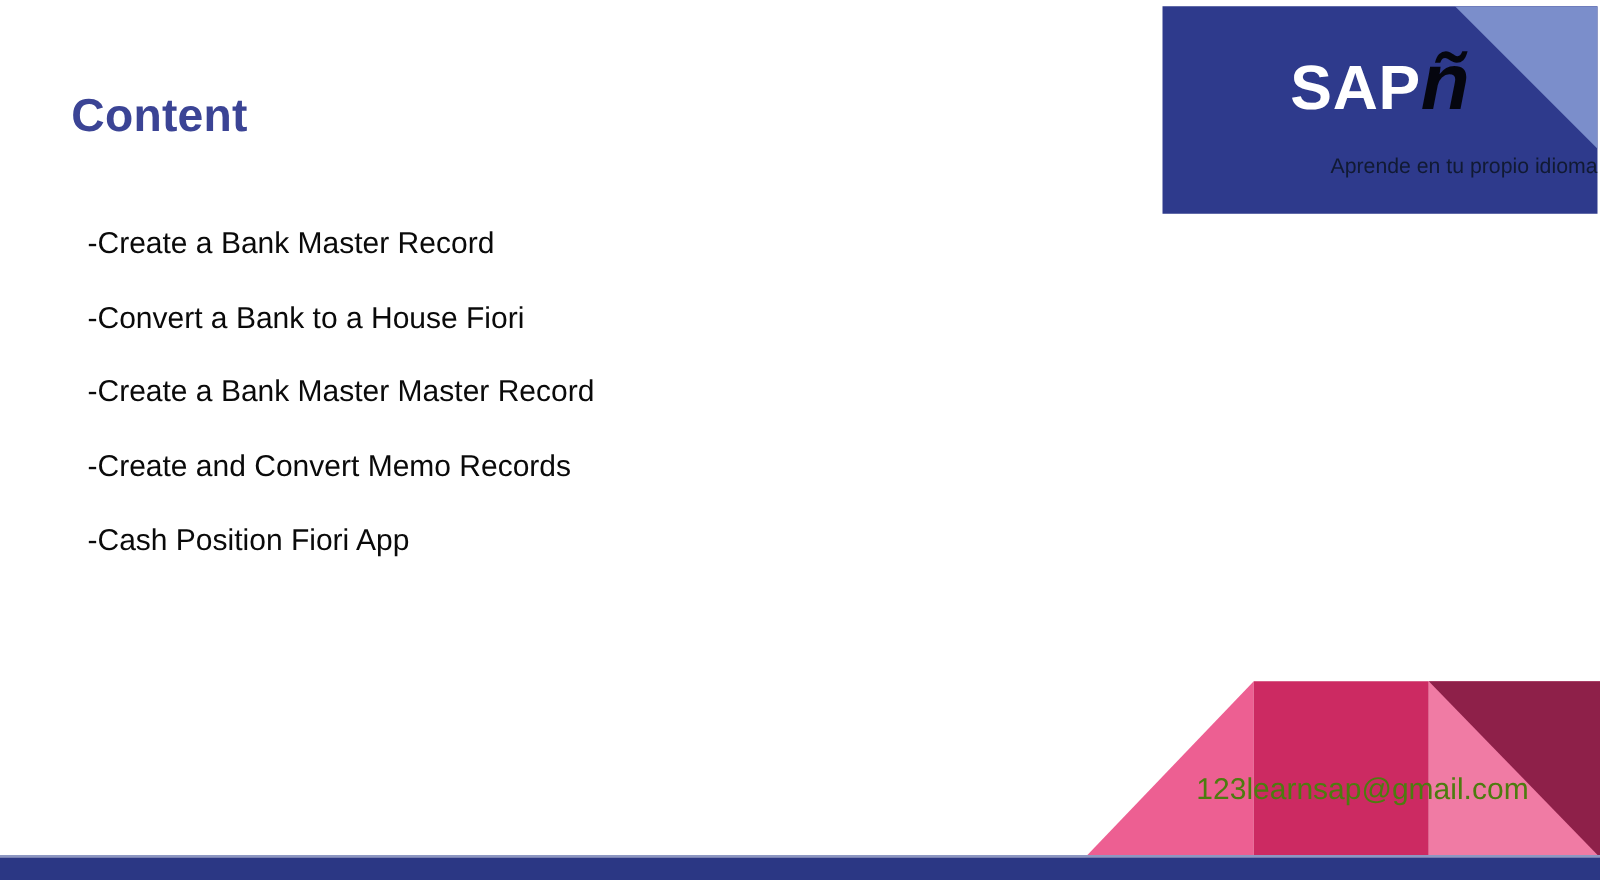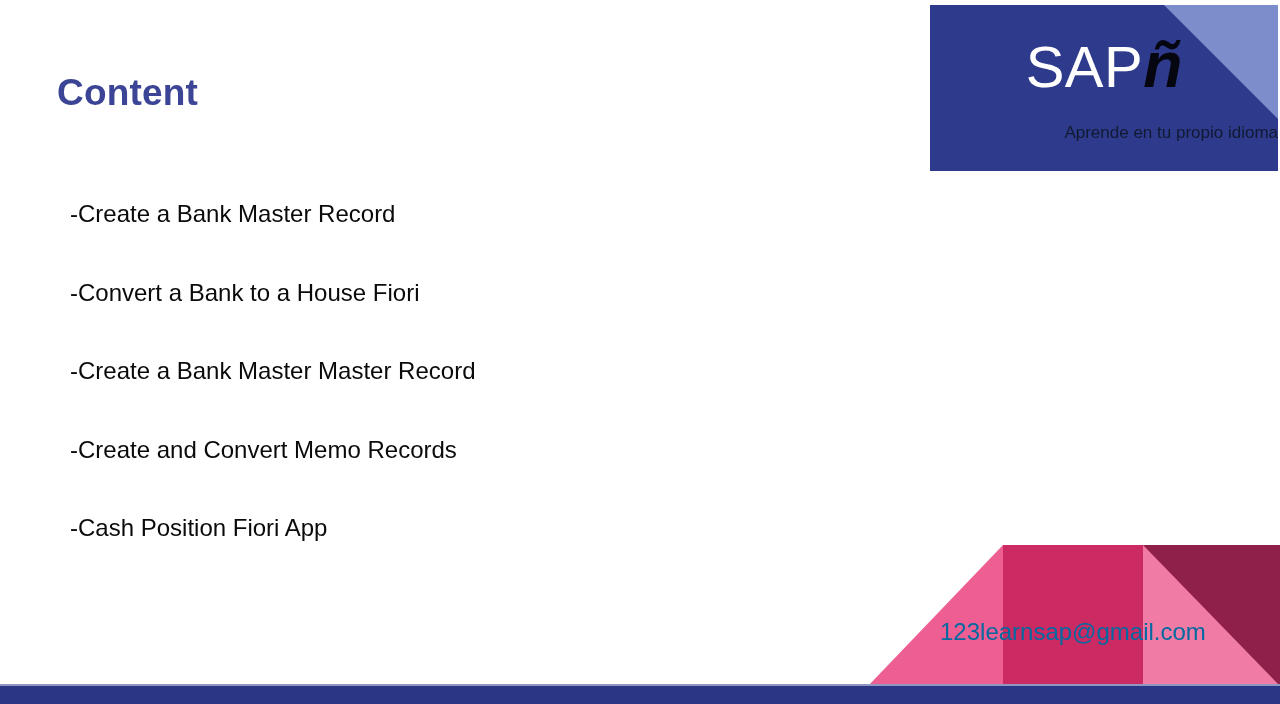--- a/index.html
+++ b/index.html
@@ -38,21 +38,20 @@
     left: 70px;
     top: 183px;
     width: 800px;
   }
   .content-item {
     font-size: 24px;
     color: #0a0a0a;
     line-height: 1;
     height: 59.6px;
     white-space: nowrap;
-    margin-top: 19px;
   }
 
   
   #logo {
     position: absolute;
     left: 930px;
     top: 5px;
     width: 348px;
     height: 166px;
     background: #2e3a8c;
@@ -70,23 +69,23 @@
   #logo-wordmark {
     position: absolute;
     left: 0;
     right: 0;
     top: 28px;
     text-align: center;
     line-height: 1;
     white-space: nowrap;
   }
   #logo-word-sap {
-    font-size: 58px;
+    font-size: 50px;
     color: #ffffff;
-    font-weight: 400;
+    font-weight: 700;
     letter-spacing: 0.5px;
   }
   #logo-word-enye {
     font-size: 64px;
     color: #05060f;
     font-weight: bold;
     font-style: italic;
   }
   #logo-tagline {
     position: absolute;
@@ -108,23 +107,23 @@
     height: 148px;
     overflow: hidden;
   }
   #deco svg { display: block; }
 
   #footer-email {
     position: absolute;
     left: 940px;
     top: 618px;
     width: 300px;
-    text-align: left;
+    text-align: center;
     font-size: 24px;
-    color: #0369a1;
+    color: #4d7c0f;
     white-space: nowrap;
   }
 
   
   #bottom-bar {
     position: absolute;
     left: 0;
     bottom: 0;
     width: 1280px;
     height: 18px;

